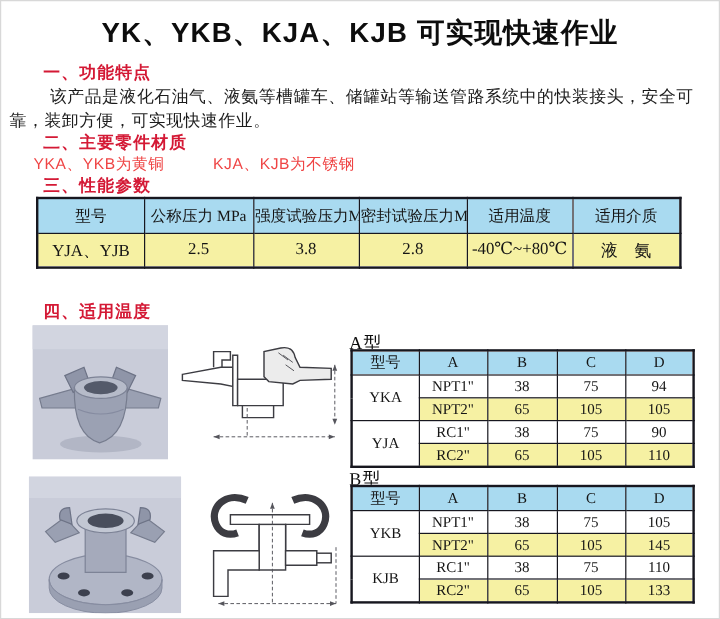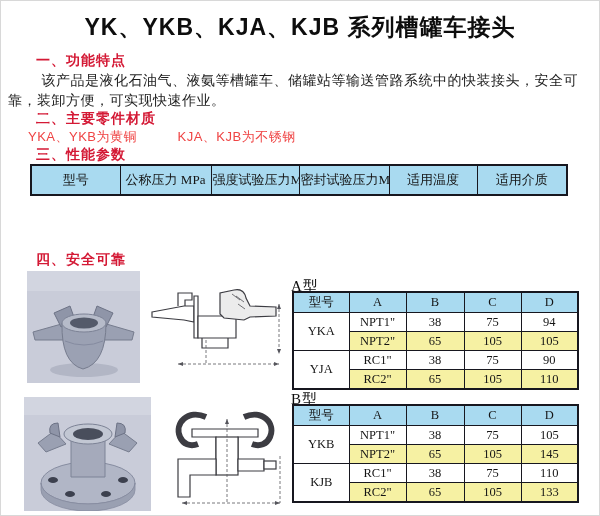--- a/index.html
+++ b/index.html
@@ -34,21 +34,21 @@
   .dim td{height:16px;font-size:12.5px;}
   tr.yellow td{background:#f6f1a3;}
   tr.white td{background:#ffffff;}
   td.model{background:#ffffff;}
   .dim-label{font-size:15px;color:#0d0d0d;font-family:"Liberation Serif",serif;letter-spacing:1px;}
   .figure{display:block;}
 </style>
 </head>
 <body>
 
-<div class="abs page-title">YK、YKB、KJA、KJB 系列槽罐车接头</div>
+<div class="abs page-title">YK、YKB、KJA、KJB 可实现快速作业</div>
 
 <div class="abs sec-heading" style="left:36px;top:52px;">一、功能特点</div>
 <div class="abs body-text" style="top:70px;">该产品是液化石油气、液氨等槽罐车、储罐站等输送管路系统中的快装接头，安全可靠，装卸方便，可实现快速作业。</div>
 
 <div class="abs sec-heading" style="left:36px;top:110px;">二、主要零件材质</div>
 <div class="abs materials" style="top:128px;">YKA、YKB为黄铜　　　KJA、KJB为不锈钢</div>
 
 <div class="abs sec-heading" style="left:36px;top:146px;">三、性能参数</div>
 
 <table class="abs perf" style="left:30px;top:164px;">
@@ -64,24 +64,32 @@
       <tr>
         <th>型号</th>
         <th>公称压力 MPa</th>
         <th>强度试验压力MPa</th>
         <th>密封试验压力MPa</th>
         <th>适用温度</th>
         <th>适用介质</th>
       </tr>
     </thead>
   <tbody>
+      <tr class="yellow">
+        <td>YJA、YJB</td>
+        <td>2.5</td>
+        <td>3.8</td>
+        <td>2.8</td>
+        <td>-40℃~+80℃</td>
+        <td>液　氨</td>
+      </tr>
     </tbody>
 </table>
 
-<div class="abs sec-heading" style="left:36px;top:251px;">四、安全可靠</div>
+<div class="abs sec-heading" style="left:36px;top:251px;">四、适用温度</div>
 
 <svg class="abs figure" style="left:27px;top:271px;" width="113" height="112" viewBox="0 0 113 112">
   <rect x="0" y="0" width="113" height="112" fill="#c9ccd9"></rect>
   <rect x="0" y="0" width="113" height="20" fill="#d2d5e0"></rect>
   <ellipse cx="57" cy="99" rx="34" ry="7" fill="#b2b6c5"></ellipse>
   <path d="M6,61 L38,52 L44,60 L40,69 L8,69 Z" fill="#9aa0b2" stroke="#767c8e" stroke-width="1"></path>
   <path d="M107,61 L76,52 L70,60 L74,69 L105,69 Z" fill="#9aa0b2" stroke="#767c8e" stroke-width="1"></path>
   <path d="M27,42 L43,35 L48,49 L34,56 Z" fill="#8f95a8" stroke="#6d7386" stroke-width="1"></path>
   <path d="M86,42 L70,35 L65,49 L79,56 Z" fill="#8f95a8" stroke="#6d7386" stroke-width="1"></path>
   <path d="M35,52 Q34,92 56,98 Q79,92 79,52 Z" fill="#9ba1b3" stroke="#767c8e" stroke-width="1"></path>

